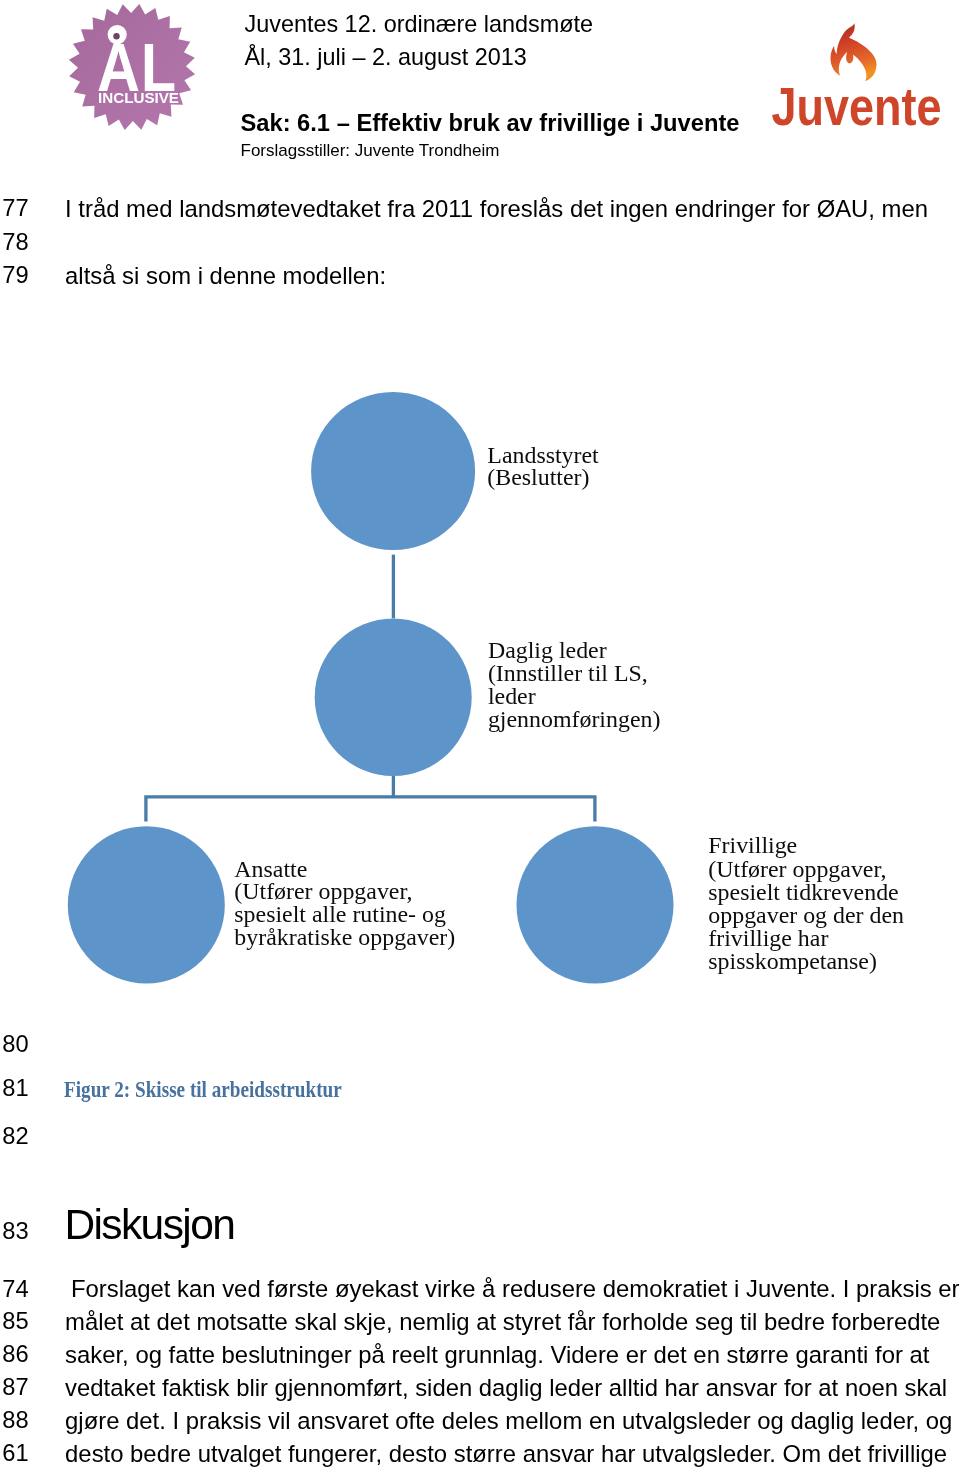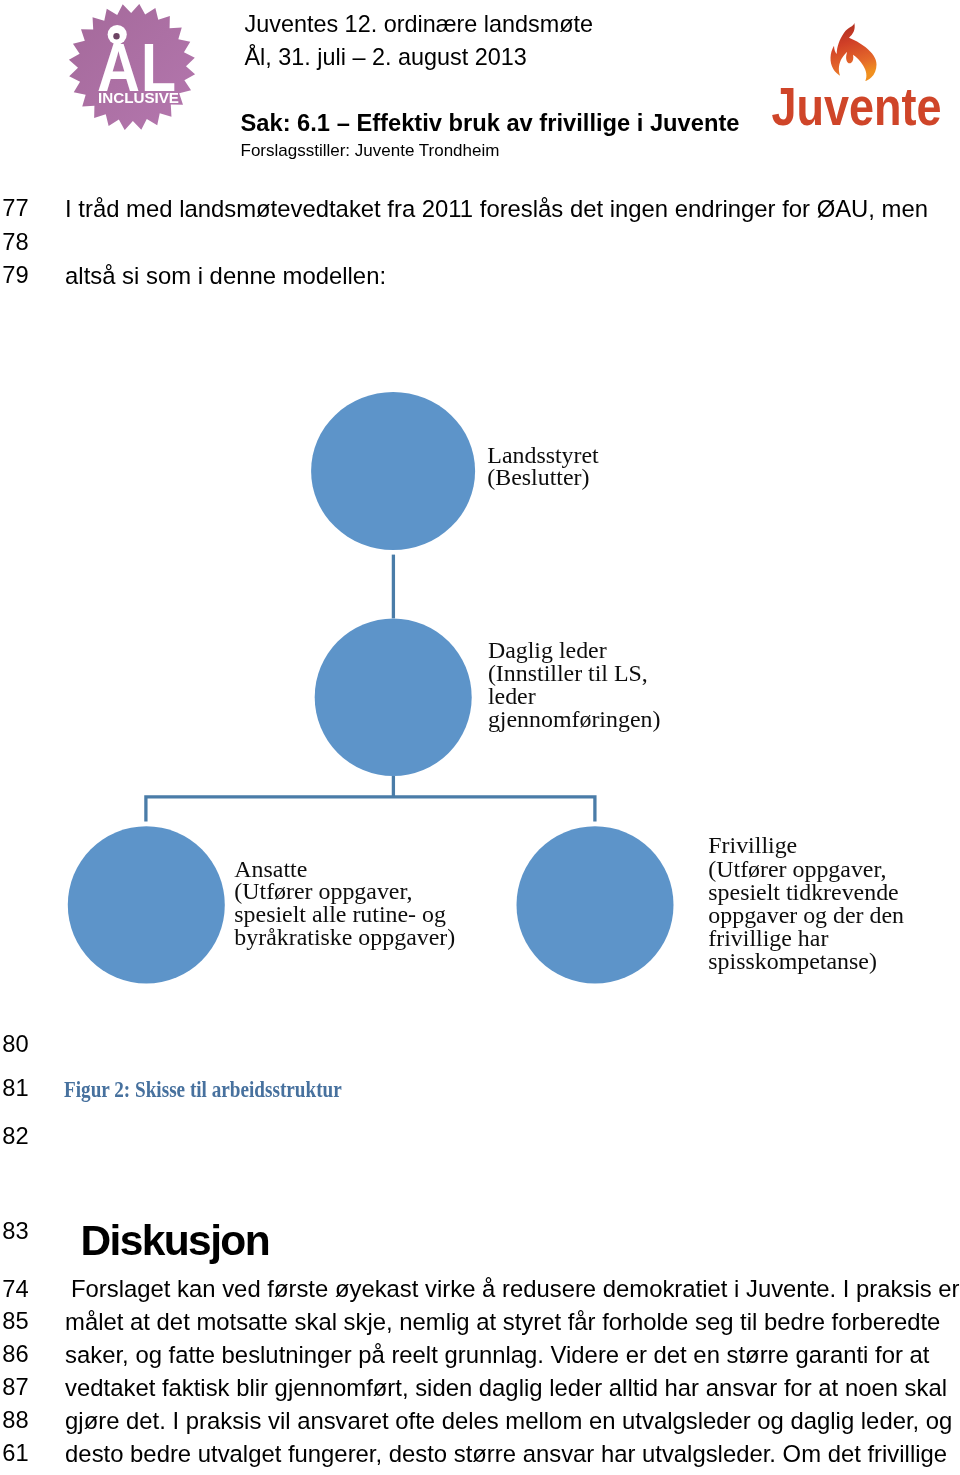--- a/index.html
+++ b/index.html
@@ -27,21 +27,21 @@
   .fig-label{position:absolute;font-family:"Liberation Serif",serif;font-size:23.9px;line-height:21.9px;color:#0d0d0d;white-space:pre;}
   #lbl-landsstyret{left:487.3px;top:445.4px;line-height:21.9px;}
   #lbl-dagligleder{left:487.9px;top:639px;line-height:22.96px;}
   #lbl-ansatte{left:234.3px;top:857.5px;line-height:22.93px;}
   #lbl-frivillige{left:684.3px;top:834.4px;line-height:23.16px;margin-left:24px;}
 
   
   #fig-caption{position:absolute;left:63.9px;top:1078.4px;font-family:"Liberation Serif",serif;font-weight:bold;font-size:23.3px;line-height:1;color:#47719e;white-space:nowrap;transform:scaleX(0.823);transform-origin:0 50%;}
 
   
-  #sec-heading{position:absolute;left:64.4px;top:1203.5px;margin:16px;font-family:"Liberation Sans",sans-serif;font-weight:bold;font-size:42.5px;line-height:1;letter-spacing:-1.6px;color:#000;white-space:nowrap;}
+  #sec-heading{position:absolute;left:64.4px;top:1203.5px;margin:0;font-family:"Liberation Sans",sans-serif;font-weight:normal;font-size:42.5px;line-height:1;letter-spacing:-1.6px;color:#000;white-space:nowrap;}
 </style>
 </head>
 <body>
 
 <div class="page">
 
   <svg id="aal-logo" viewBox="0 0 128 126" aria-hidden="true">
     <defs>
         <linearGradient id="badgeGrad" x1="0" y1="0" x2="1" y2="1">
       <stop offset="0%" stop-color="#a4699a"></stop>

